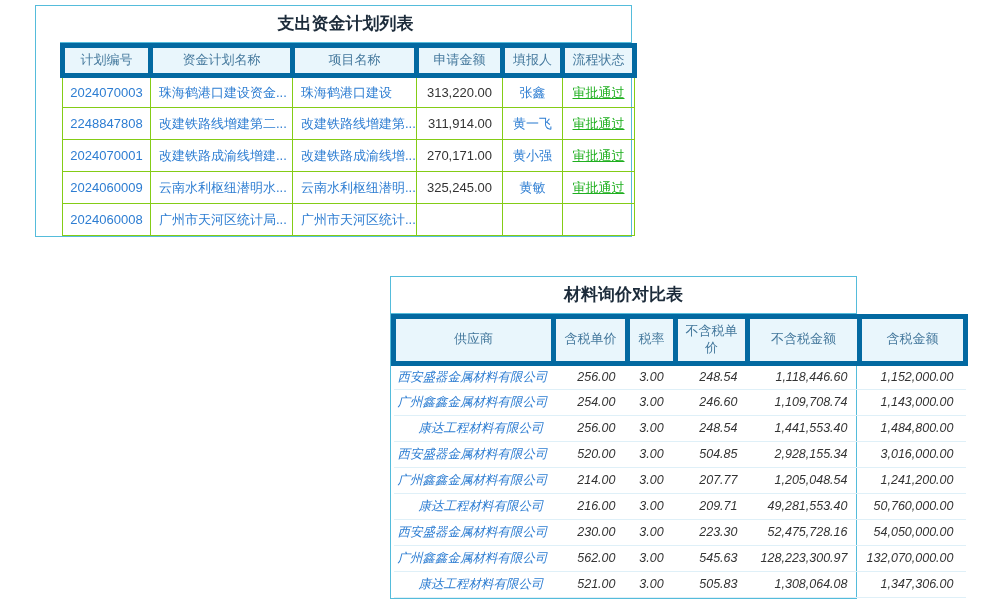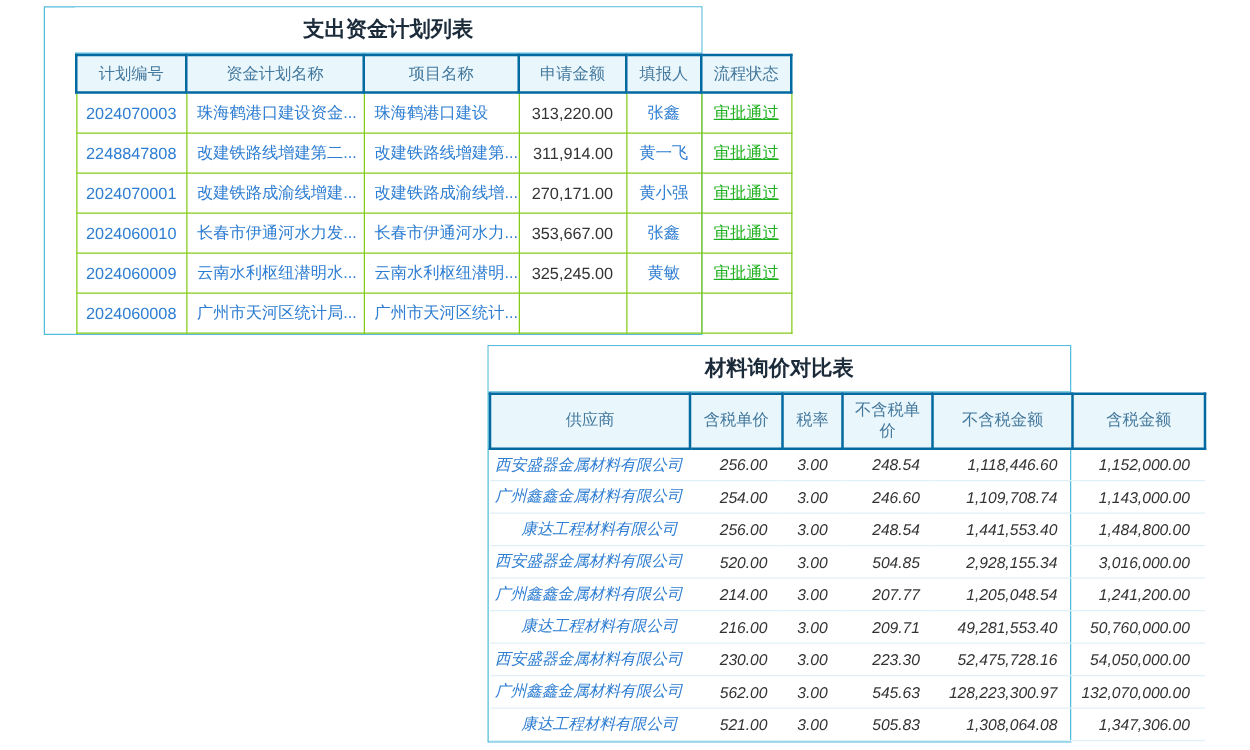--- a/index.html
+++ b/index.html
@@ -8,33 +8,33 @@
     background:#ffffff;
     font-family:"Liberation Sans","DejaVu Sans",sans-serif;
     color:#333;
   }
   .panel{
     position:absolute;
     background:#ffffff;
     border:1px solid var(--panel-border,#55bcdb);
     box-sizing:border-box;
   }
-  .panel1{left:35px;top:5px;width:527px;z-index:1;padding-left:24px;}
+  .panel1{left:35px;top:5px;width:597px;z-index:1;padding-left:24px;}
   .panel2{left:390px;top:276px;width:467px;z-index:2;}
   .panel-title{
     height:36px;line-height:36px;text-align:center;
     font-weight:bold;font-size:17px;color:#1c2b3a;
     border-bottom:1px solid var(--panel-border,#55bcdb);
     background:#ffffff;
   }
   table.tbl{width:100%;border-collapse:collapse;table-layout:fixed;}
   .tbl th{
     background:var(--header-bg,#e9f6fc);
     color:#44789c;font-weight:normal;text-align:center;
-    border:2px solid #0369a1;box-sizing:border-box;
+    border:5px solid #0369a1;box-sizing:border-box;
     padding:4px 6px;line-height:1.3;font-size:13px;
   }
   .t1 th{height:30px;}
   .t1 td{
     height:32px;font-size:13px;
     border:1px solid #84cc16;box-sizing:border-box;
     padding:0 4px;white-space:nowrap;overflow:hidden;
   }
   .t2 th{height:40px;}
   .t2 td{
@@ -107,28 +107,20 @@
         </tr>
         <tr>
           <td class="col-0 link">2024070001</td>
           <td class="col-1 link">改建铁路成渝线增建...</td>
           <td class="col-2 link">改建铁路成渝线增...</td>
           <td class="col-3">270,171.00</td>
           <td class="col-4 link">黄小强</td>
           <td class="col-5 link approved">审批通过</td>
         </tr>
         <tr>
-          <td class="col-0 link">2024060010</td>
-          <td class="col-1 link">长春市伊通河水力发...</td>
-          <td class="col-2 link">长春市伊通河水力...</td>
-          <td class="col-3">353,667.00</td>
-          <td class="col-4 link">张鑫</td>
-          <td class="col-5 link approved">审批通过</td>
-        </tr>
-        <tr>
           <td class="col-0 link">2024060009</td>
           <td class="col-1 link">云南水利枢纽潜明水...</td>
           <td class="col-2 link">云南水利枢纽潜明...</td>
           <td class="col-3">325,245.00</td>
           <td class="col-4 link">黄敏</td>
           <td class="col-5 link approved">审批通过</td>
         </tr>
         <tr>
           <td class="col-0 link">2024060008</td>
           <td class="col-1 link">广州市天河区统计局...</td>

